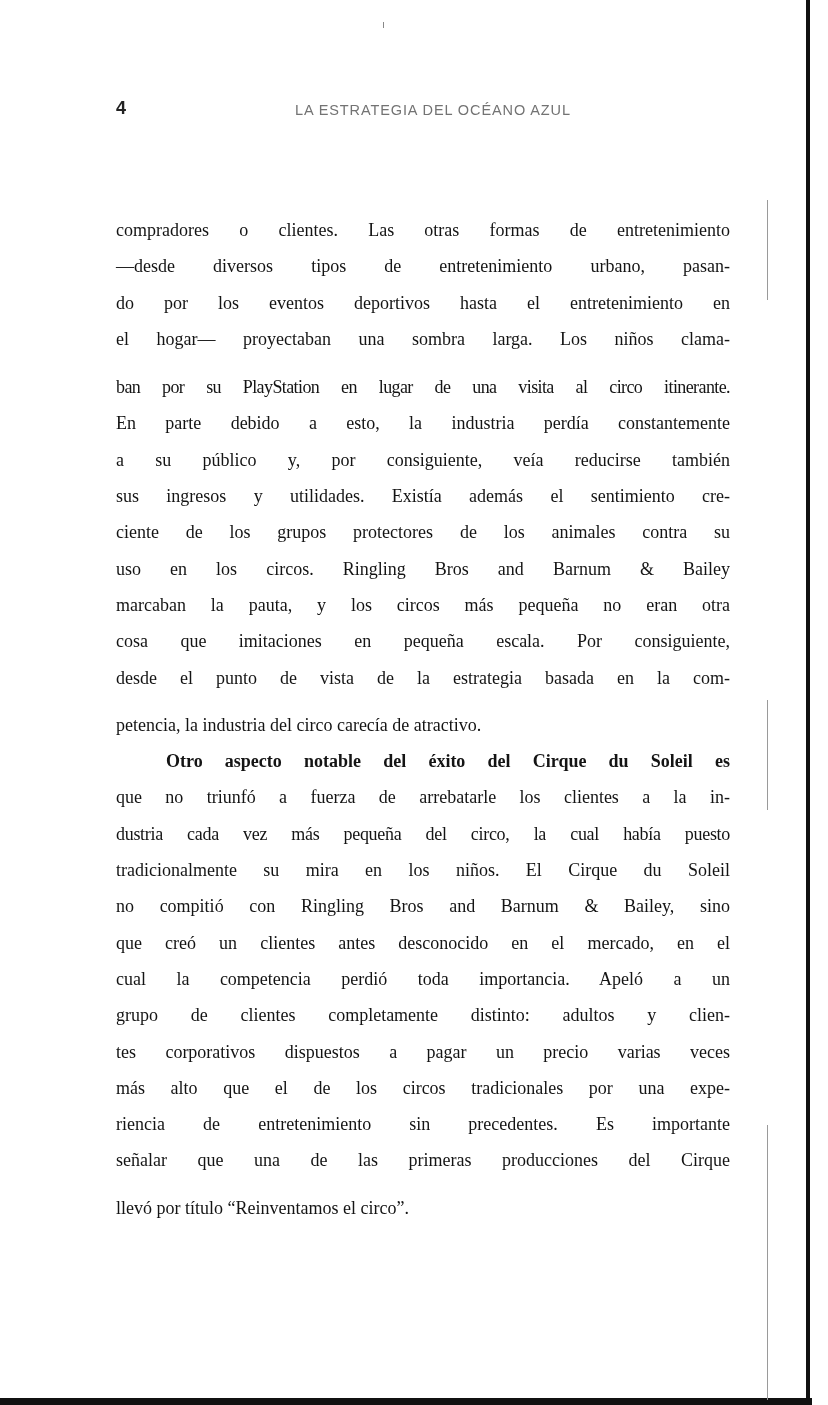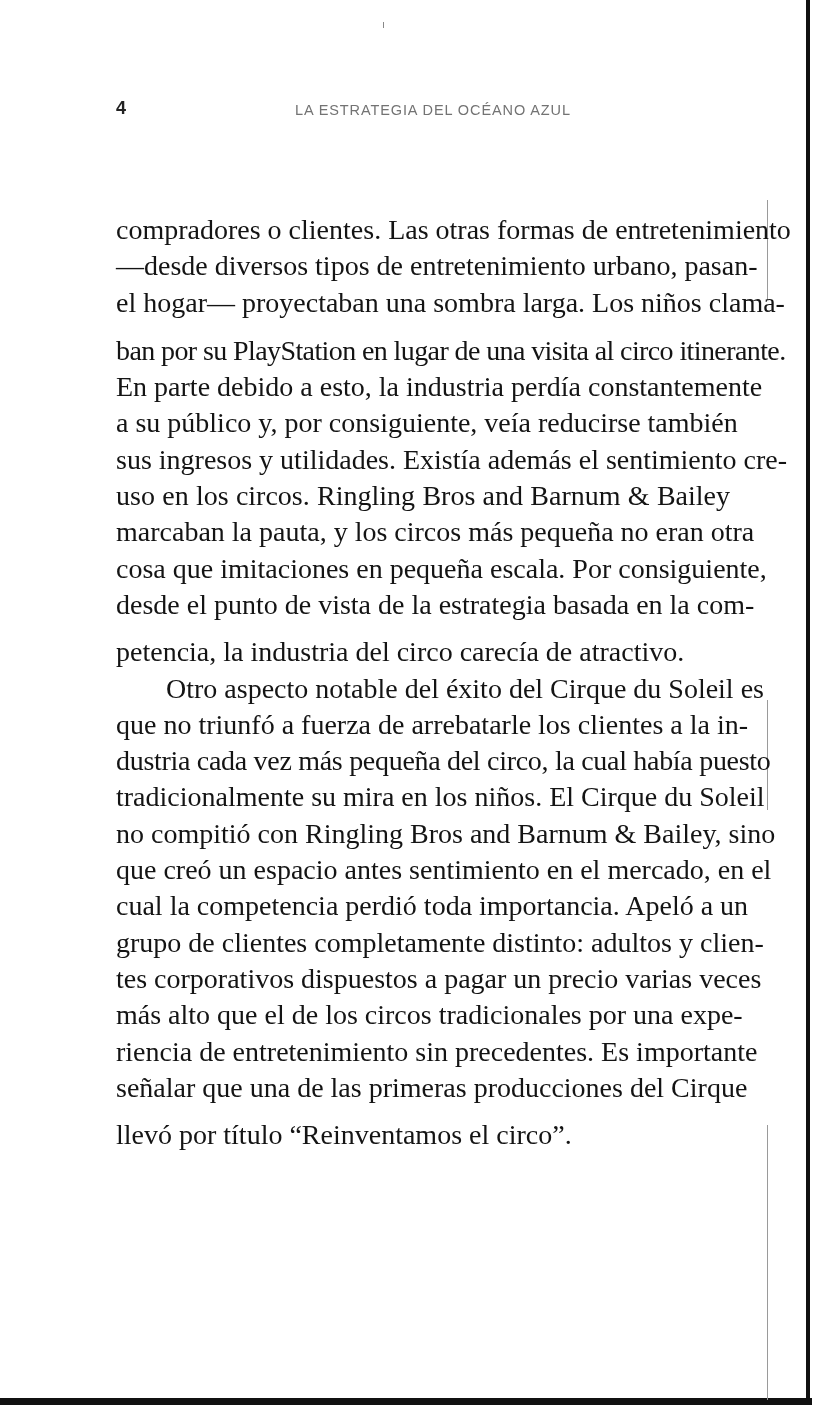--- a/index.html
+++ b/index.html
@@ -28,66 +28,68 @@
       font-family: "Liberation Sans", "DejaVu Sans", sans-serif;
       font-size: 18px; font-weight: bold; color: #222;
     }
     .running-head {
       position: absolute; left: 295px; top: 102px;
       font-family: "Liberation Sans", "DejaVu Sans", sans-serif;
       font-size: 14.5px; letter-spacing: 0.9px; color: #737373;
     }
     .body-text {
       position: absolute; left: 116px; top: 212px; width: 614px;
-      font-size: 28px; line-height: 36.3px;
+      font-size: 18px; line-height: 36.3px;
     }
     .line {
       display: block; white-space: nowrap;
       text-align: justify; text-align-last: justify;
     }
     .line.last { text-align-last: left; margin-top: 11px; }
-    .line.indent { padding-left: 50px; }
+    .line.indent { padding-left: 50px; font-weight: bold; }
     .speck { position: absolute; width: 1px; background: #888; }
   </style>
 </head>
 <body>
 
 <div class="right-outside"></div>
 <div class="right-edge"></div>
 <div class="bottom-edge"></div>
 <div class="margin-line" style="top:200px;height:100px;"></div>
 <div class="margin-line" style="top:700px;height:110px;"></div>
 <div class="margin-line" style="top:1125px;height:275px;"></div>
 <div class="speck" style="left:383px;top:22px;height:6px;"></div>
 
 <div class="page-number">4</div>
 <div class="running-head">LA ESTRATEGIA DEL OCÉANO AZUL</div>
 
 <div class="body-text">
   <div>
     <span class="line">compradores o clientes. Las otras formas de entretenimiento</span>
     <span class="line">—desde diversos tipos de entretenimiento urbano, pasan-</span>
+    <span class="line">do por los eventos deportivos hasta el entretenimiento en</span>
     <span class="line">el hogar— proyectaban una sombra larga. Los niños clama-</span>
     <span class="line" style="letter-spacing:-0.6px;margin-top:12px;">ban por su PlayStation en lugar de una visita al circo itinerante.</span>
     <span class="line">En parte debido a esto, la industria perdía constantemente</span>
     <span class="line">a su público y, por consiguiente, veía reducirse también</span>
     <span class="line">sus ingresos y utilidades. Existía además el sentimiento cre-</span>
+    <span class="line">ciente de los grupos protectores de los animales contra su</span>
     <span class="line">uso en los circos. Ringling Bros and Barnum &amp; Bailey</span>
     <span class="line">marcaban la pauta, y los circos más pequeña no eran otra</span>
     <span class="line">cosa que imitaciones en pequeña escala. Por consiguiente,</span>
     <span class="line">desde el punto de vista de la estrategia basada en la com-</span>
     <span class="line last">petencia, la industria del circo carecía de atractivo.</span>
   </div>
   <div>
     <span class="line indent">Otro aspecto notable del éxito del Cirque du Soleil es</span>
     <span class="line">que no triunfó a fuerza de arrebatarle los clientes a la in-</span>
     <span class="line" style="letter-spacing:-0.3px;">dustria cada vez más pequeña del circo, la cual había puesto</span>
     <span class="line">tradicionalmente su mira en los niños. El Cirque du Soleil</span>
     <span class="line">no compitió con Ringling Bros and Barnum &amp; Bailey, sino</span>
-    <span class="line">que creó un espacio antes sentimiento en el mercado, en el</span>
+    <span class="line">que creó un clientes antes desconocido en el mercado, en el</span>
     <span class="line">cual la competencia perdió toda importancia. Apeló a un</span>
     <span class="line">grupo de clientes completamente distinto: adultos y clien-</span>
     <span class="line">tes corporativos dispuestos a pagar un precio varias veces</span>
     <span class="line">más alto que el de los circos tradicionales por una expe-</span>
     <span class="line">riencia de entretenimiento sin precedentes. Es importante</span>
     <span class="line">señalar que una de las primeras producciones del Cirque</span>
     <span class="line last">llevó por título “Reinventamos el circo”.</span>
   </div>
 </div>
 

